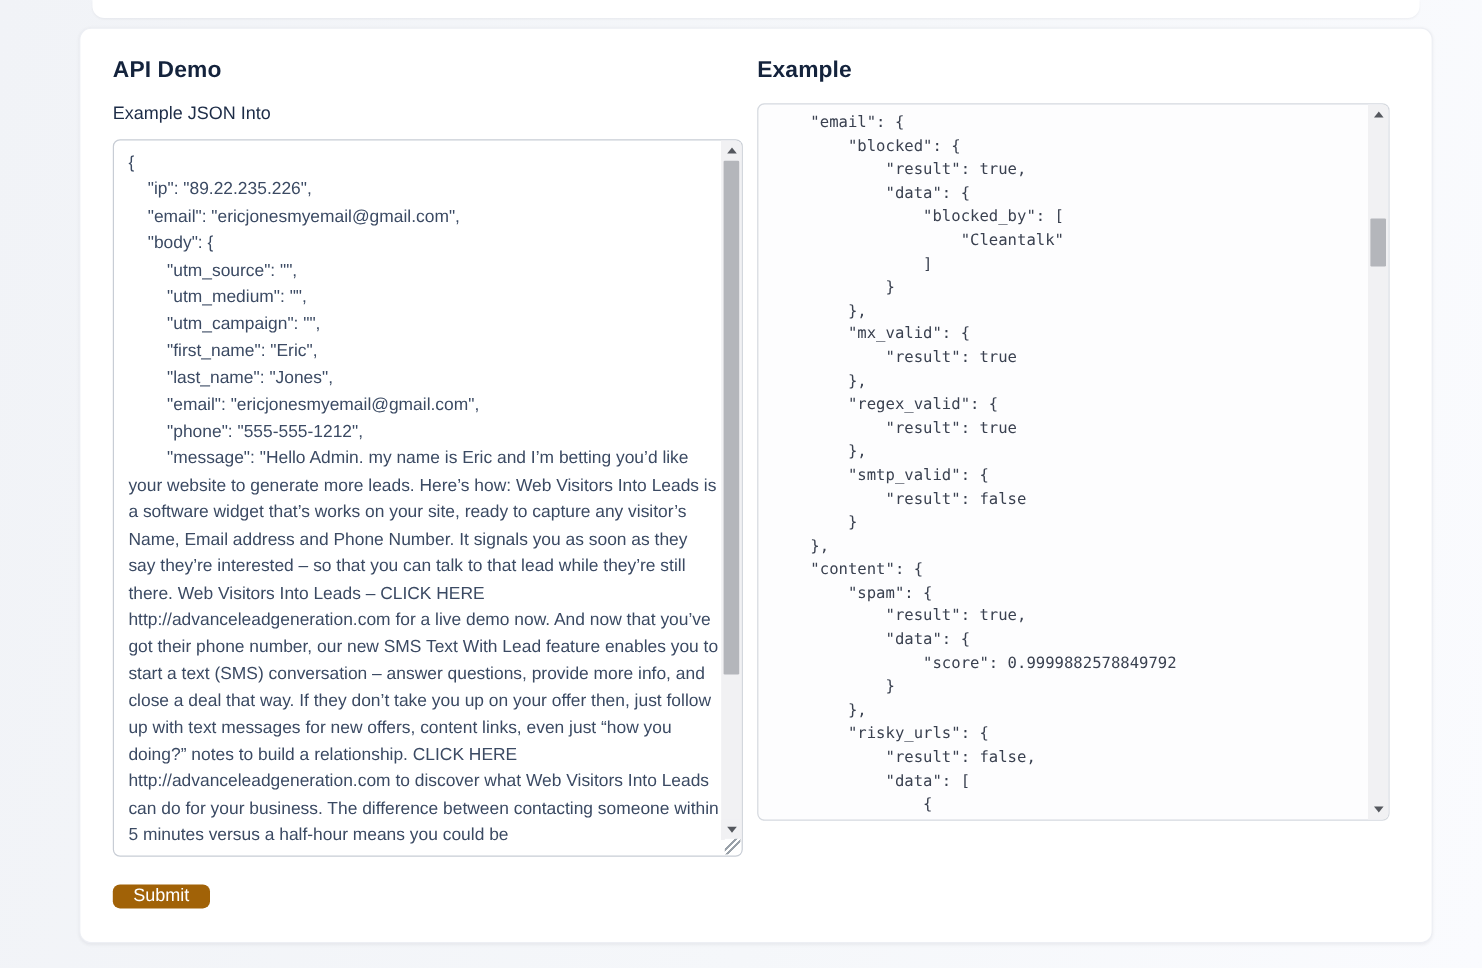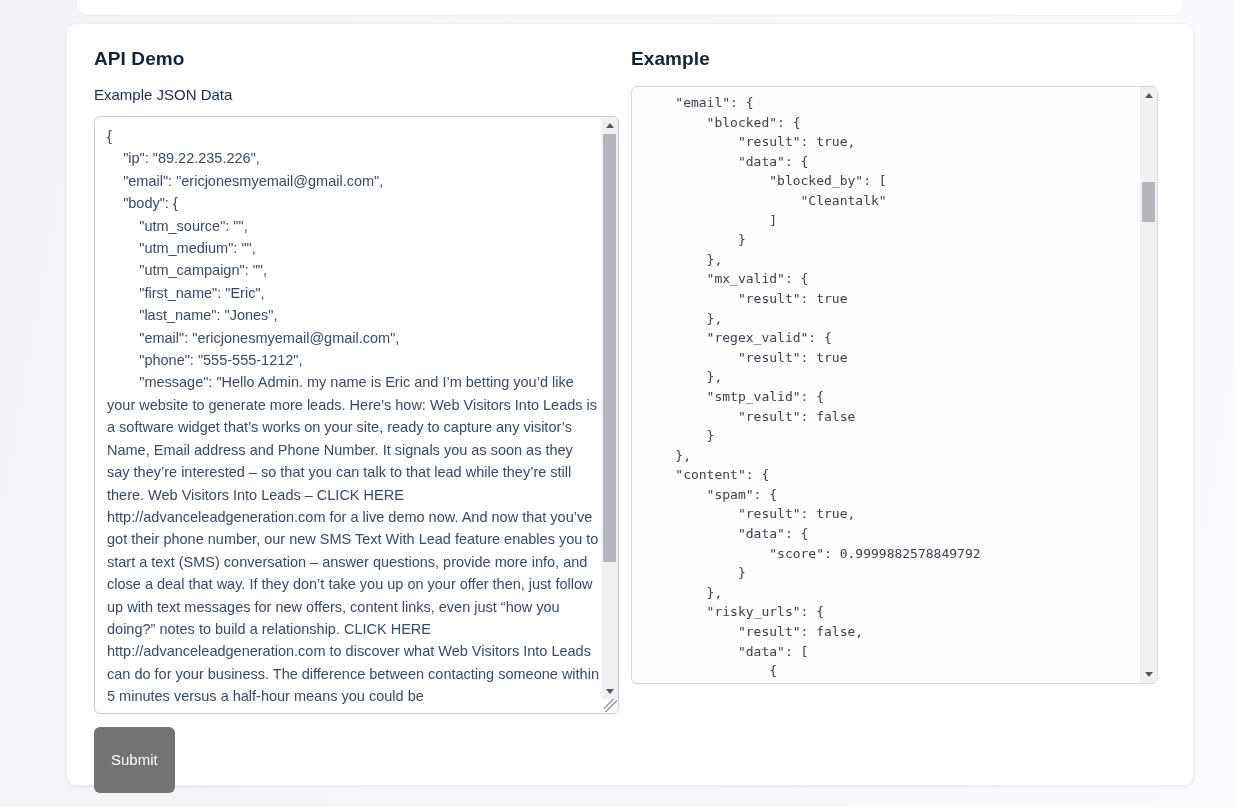--- a/index.html
+++ b/index.html
@@ -62,36 +62,36 @@
   .sb-thumb { position: absolute; left: 2px; right: 2px; background: #b4b6bb; border-radius: 1px; }
   .input  .sb-thumb { top: 0; height: 78%; }
   .output .sb-thumb { top: 13.8%; height: 40px; }
   .input .vscroll { bottom: 13px; }
   .resize-grip {
     position: absolute; right: 1px; bottom: 1px; width: 13px; height: 13px; background: #fff;
     background-image: linear-gradient(135deg, transparent 0 6px, #99a1a9 6px 7.5px, transparent 7.5px 9.5px, #99a1a9 9.5px 11px, transparent 11px);
   }
 
   .submit-btn {
-    margin-top: 13px; display: inline-block; border: none; cursor: pointer;
-    background: #737373; color: #ffffff; font-family: "Liberation Sans", sans-serif;
-    font-size: 15px; line-height: 20px; padding: 23px 17px; border-radius: 6px;
+    margin-top: 23px; display: inline-block; border: none; cursor: pointer;
+    background: #a16207; color: #ffffff; font-family: "Liberation Sans", sans-serif;
+    font-size: 15px; line-height: 20px; padding: 0 17px; border-radius: 6px;
   }
 </style>
 </head>
 <body>
 
 <div class="top-band"></div>
 
 <div class="card">
   <div class="cols">
 
     <div class="col-left">
       <h2 class="panel-title">API Demo</h2>
-      <div class="panel-label">Example JSON Data</div>
+      <div class="panel-label">Example JSON Into</div>
 
       <div class="codebox input">
         <div class="content">
           <pre>{
     "ip": "89.22.235.226",
     "email": "ericjonesmyemail@gmail.com",
     "body": {
         "utm_source": "",
         "utm_medium": "",
         "utm_campaign": "",

